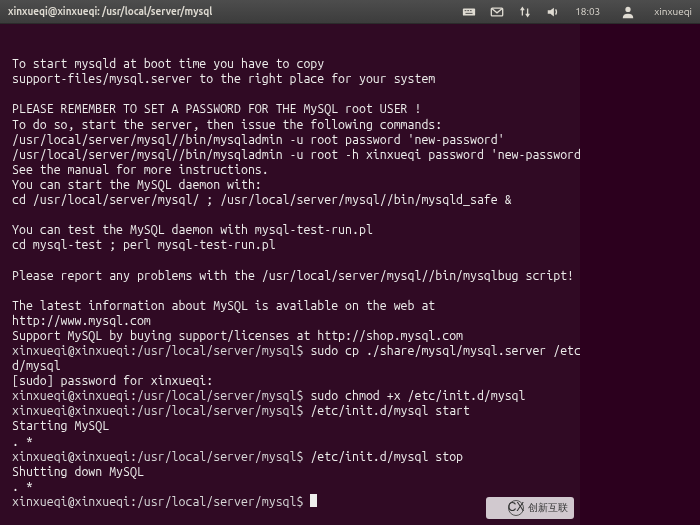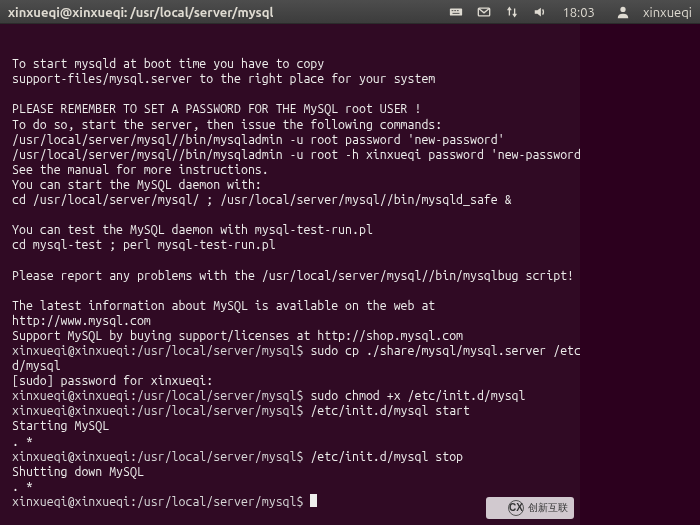--- a/index.html
+++ b/index.html
@@ -8,29 +8,29 @@
     font-family: "Ubuntu Mono", "DejaVu Sans Mono", monospace;
     background: #2c001e;
   }
   .menubar {
     height: 24px;
     background: linear-gradient(#4d4d4d, #3c3c3c);
     display: flex;
     align-items: center;
     color: #dfdbd2;
     font-family: Ubuntu, sans-serif;
-    font-size: 13px;
+    font-size: 10px;
     padding: 0 8px;
     border-bottom: 1px solid #2b2b2b;
   }
   .menubar .title { font-weight: bold; flex: 0 0 auto; white-space: nowrap; overflow: hidden; text-overflow: ellipsis; max-width: 430px; }
   .menubar .spacer { flex: 1; }
   .menubar .icon { margin: 0 6px; display: inline-flex; align-items: center; justify-content: center; width: 16px; height: 16px; }
   .menubar .clock { margin: 0 8px; text-align: right; }
-  .menubar .user { display: flex; align-items: center; gap: 6px; margin-left: 6px; }
+  .menubar .user { display: flex; align-items: center; gap: 12px; margin-left: 6px; }
   .icon svg { width: 14px; height: 14px; stroke: #dfdbd2; fill: none; stroke-width: 1.5; }
   .icon.fill svg { fill: #dfdbd2; stroke: none; }
   .terminal {
     width: 580px;
     height: 501px;
     background: #300a24;
     color: #eeeeec;
     font-size: 12.4px;
     line-height: 15.1px;
     padding: 2px 4px 4px 12px;
@@ -56,21 +56,21 @@
     font-family: sans-serif;
     font-size: 10px;
     padding: 3px 6px;
     border-radius: 3px;
     display: flex;
     align-items: center;
     gap: 4px;
   }
   .watermark .cx {
     width: 16px; height: 16px; border: 1.5px solid #555; border-radius: 50%;
-    display: flex; align-items: center; justify-content: center; font-size: 10px; font-weight: bold; margin-left: 16px;
+    display: flex; align-items: center; justify-content: center; font-size: 12px; font-weight: normal; margin-left: 16px;
   }
 </style>
 </head>
 <body>
 
 <div class="menubar">
   <span class="title">xinxueqi@xinxueqi: /usr/local/server/mysql</span>
   <span class="spacer"></span>
   <span class="icon fill">
     <svg viewBox="0 0 16 16">

